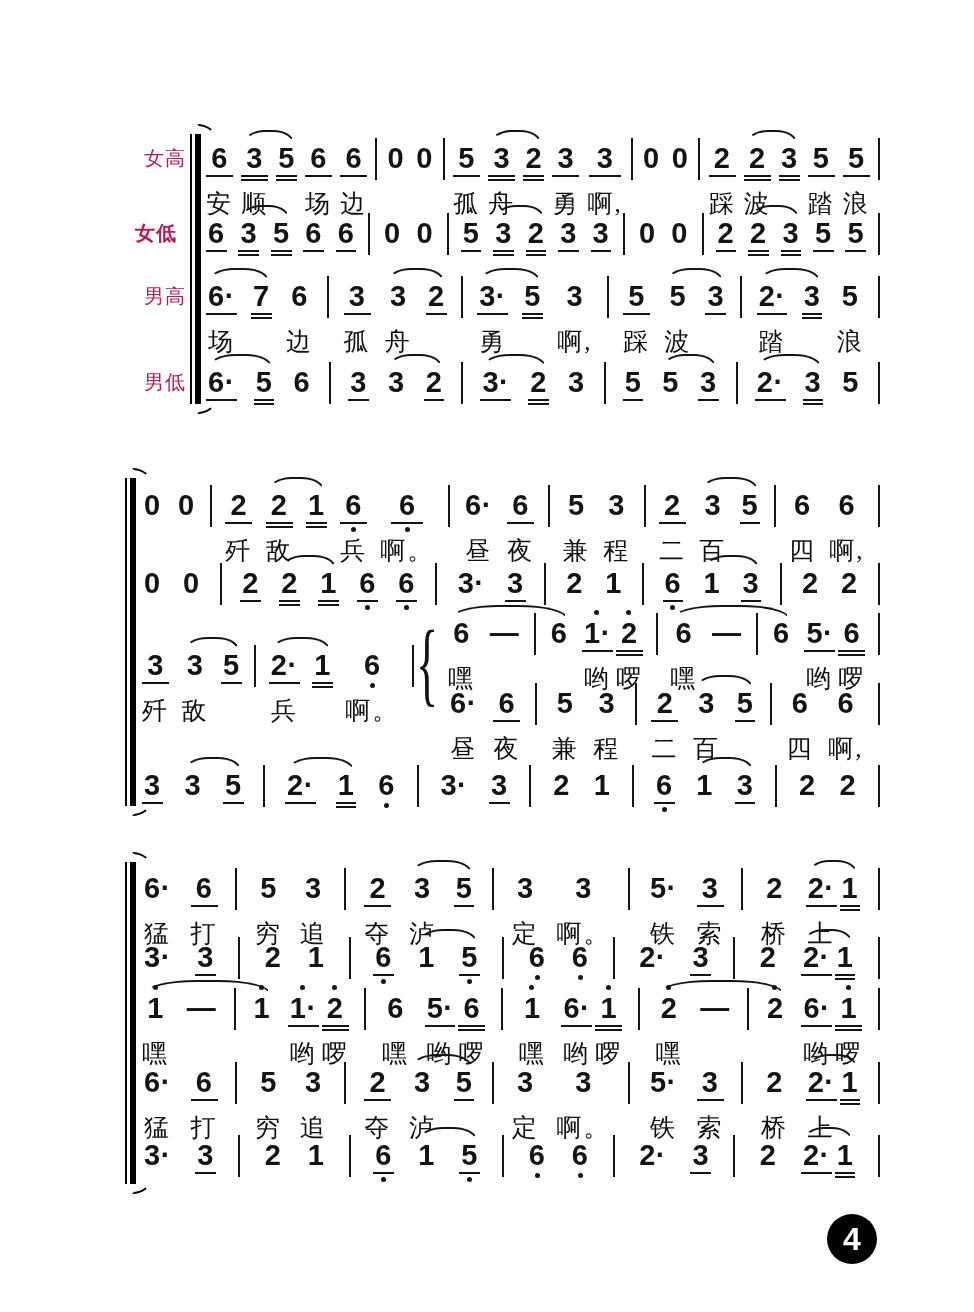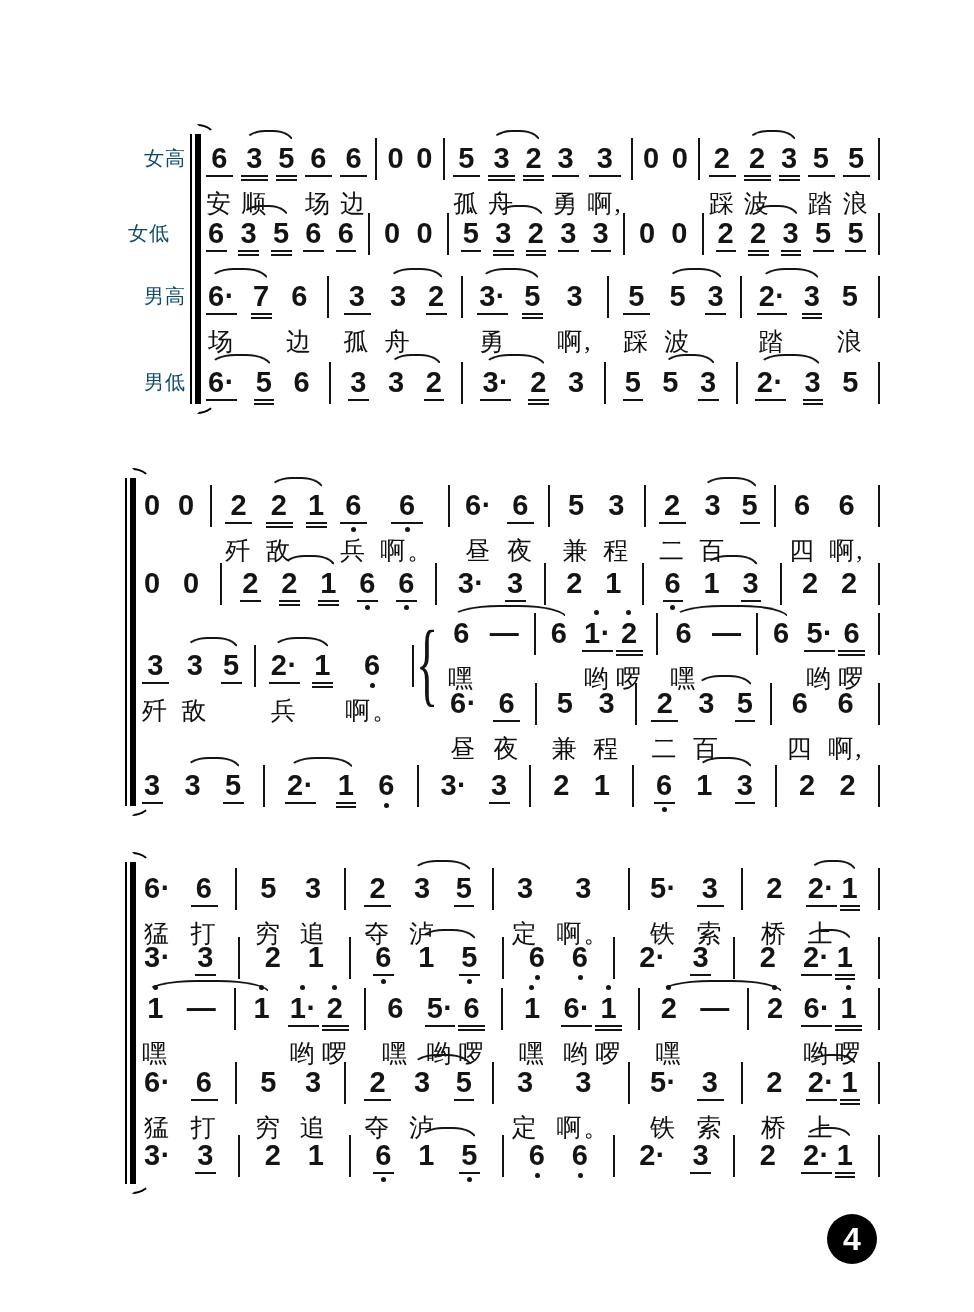--- a/index.html
+++ b/index.html
@@ -18,34 +18,34 @@
   .grp{display:flex;align-items:flex-start;gap:3px;flex-shrink:0;}
   .slur{position:absolute;height:13px;top:-13px;border:2px solid transparent;border-top-color:#141414;
         border-radius:50% / 120% 120% 0 0;box-sizing:border-box;}
   
   .sysbar{position:absolute;}
   .sysbar .thin{position:absolute;left:0;top:0;bottom:0;width:2px;background:#000;}
   .sysbar .thick{position:absolute;left:5px;top:0;bottom:0;width:6px;background:#000;}
   .sysbar .hook{position:absolute;width:16px;height:12px;border:2px solid transparent;}
   .sysbar .hook.top{left:7px;top:-10px;border-top-color:#000;border-radius:0 100% 0 0;}
   .sysbar .hook.bot{left:7px;bottom:-10px;border-bottom-color:#000;border-radius:0 0 100% 0;}
-  .vlabel{position:absolute;font:20px/24px "Liberation Serif","DejaVu Serif",serif;color:#0c4a6e;letter-spacing:1px;}
+  .vlabel{position:absolute;font:20px/24px "Liberation Serif","DejaVu Serif",serif;color:#be185d;letter-spacing:1px;}
   .brace{position:absolute;font:84px/88px "Liberation Serif",serif;color:#141414;transform:scaleX(.55) scaleY(1.1);transform-origin:left center;}
   #badge{position:absolute;width:50px;height:50px;border-radius:50%;background:#000;display:flex;align-items:center;justify-content:center;}
   #badge span{color:#fff;font:bold 32px/32px "Liberation Sans",sans-serif;}
 </style>
 </head>
 <body>
 
 <div id="page">
   <div id="badge" style="left:827px;top:1214px;">
     <span>4</span>
   </div>
 <div class="vlabel" style="left: 144px; top: 146px;">女高</div>
-    <div class="vlabel" style="left: 128px; top: 221px;">女低</div>
+    <div class="vlabel" style="left: 135px; top: 221px; font-weight: bold;">女低</div>
     <div class="vlabel" style="left: 144px; top: 284px;">男高</div>
     <div class="vlabel" style="left: 144px; top: 370px;">男低</div>
     <div class="sysbar" style="left: 190px; top: 134px; width: 11px; height: 270px;">
       <i class="thin"></i>
       <i class="thick"></i>
       <i class="hook top"></i>
       <i class="hook bot"></i>
     </div>
     <div class="sysbar" style="left: 125px; top: 478px; width: 11px; height: 328px;">
       <i class="thin"></i>

